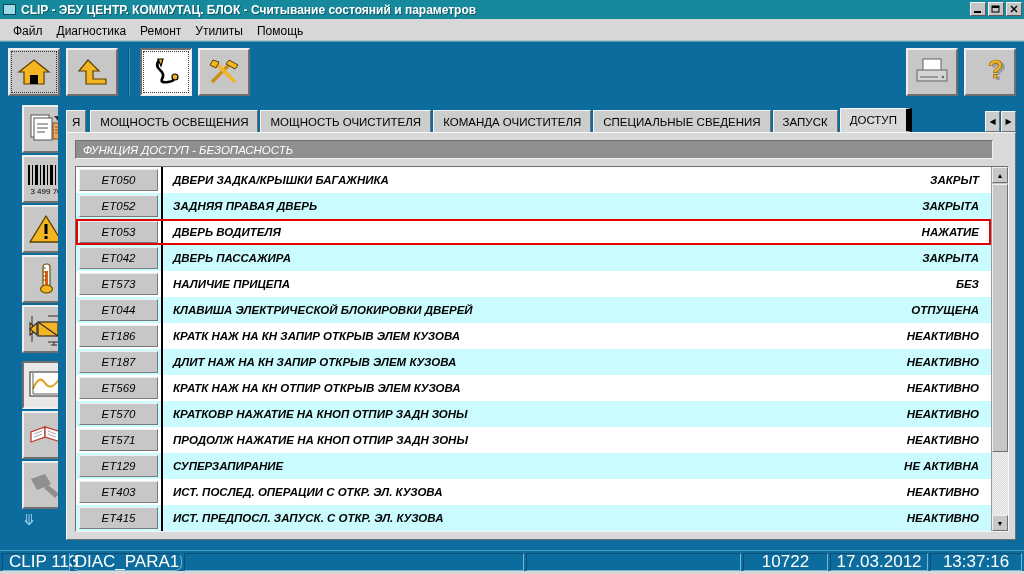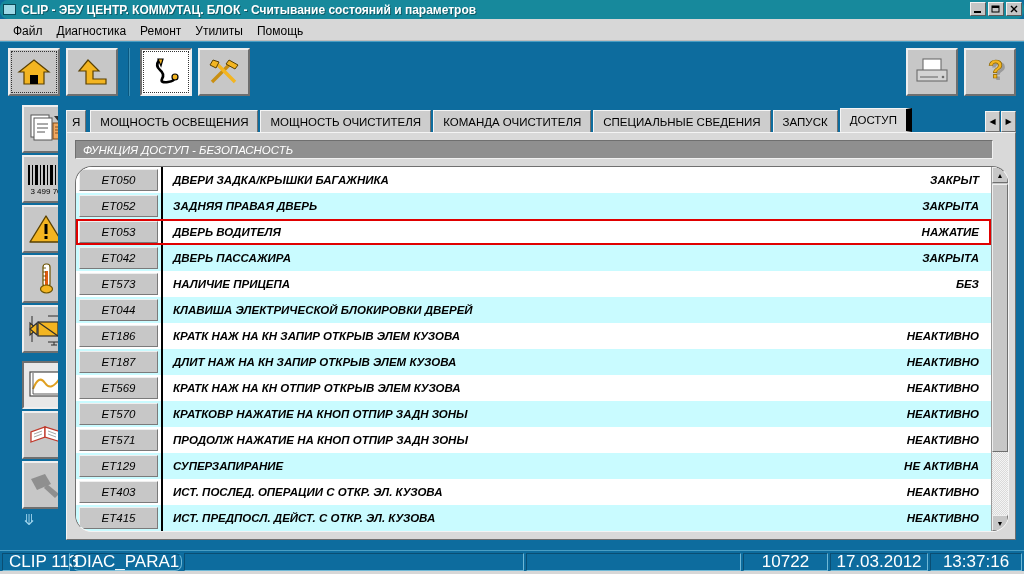--- a/index.html
+++ b/index.html
@@ -8,21 +8,21 @@
     overflow: hidden;
     font-family: "Liberation Sans", sans-serif;
     background: #0b6899;
   }
   #app { position: relative; width: 1024px; height: 574px; background: #0d6c9e; }
 
   
   .titlebar {
     position: absolute; top: 0; left: 0; width: 1024px; height: 19px;
     background: #17899c;
-    display: flex; align-items: center; border-radius: 8px;
+    display: flex; align-items: center;
   }
   .title-sysicon {
     width: 13px; height: 11px; margin-left: 3px; margin-right: 5px;
     background: #9ed9e6; border: 1px solid #0a4a58; flex: none;
   }
   .title-text {
     color: #ffffff; font-size: 12px; font-weight: bold;
     white-space: nowrap; letter-spacing: 0px;
     text-shadow: 1px 1px 0 rgba(0,0,0,.35);
   }
@@ -146,21 +146,20 @@
     border-right: 1px solid #f0f0f0; border-bottom: 1px solid #f0f0f0;
     color: #ffffff; font-size: 11.5px;
     display: flex; align-items: center; padding-left: 7px;
   }
   .grid-wrap {
     position: absolute; left: 8px; top: 33px; width: 934px; height: 366px;
     border-top: 1px solid #6f6f6f; border-left: 1px solid #6f6f6f;
     border-right: 1px solid #f4f4f4; border-bottom: 1px solid #f4f4f4;
     background: #ffffff; overflow: hidden;
     display: flex;
-    border-radius: 17px;
   }
   .grid {
     width: 915px; height: 364px; overflow: hidden; position: relative;
   }
   .row {
     display: flex; align-items: center; height: 26px; position: relative;
   }
   .row.alt { background: #c9fbff; }
   .row.white { background: #ffffff; }
   .cell-code {
@@ -438,20 +437,21 @@
               <div class="cell-value">ЗАКРЫТА</div>
             </div>
             <div class="row white">
               <div class="cell-code">ET573</div>
               <div class="cell-name">НАЛИЧИЕ ПРИЦЕПА</div>
               <div class="cell-value">БЕЗ</div>
             </div>
             <div class="row alt">
               <div class="cell-code">ET044</div>
               <div class="cell-name">КЛАВИША ЭЛЕКТРИЧЕСКОЙ БЛОКИРОВКИ ДВЕРЕЙ</div>
+              <div class="cell-value">ОТПУЩЕНА</div>
             </div>
             <div class="row white">
               <div class="cell-code">ET186</div>
               <div class="cell-name">КРАТК НАЖ НА КН ЗАПИР ОТКРЫВ ЭЛЕМ КУЗОВА</div>
               <div class="cell-value">НЕАКТИВНО</div>
             </div>
             <div class="row alt">
               <div class="cell-code">ET187</div>
               <div class="cell-name">ДЛИТ НАЖ НА КН ЗАПИР ОТКРЫВ ЭЛЕМ КУЗОВА</div>
               <div class="cell-value">НЕАКТИВНО</div>
@@ -476,21 +476,21 @@
               <div class="cell-name">СУПЕРЗАПИРАНИЕ</div>
               <div class="cell-value">НЕ АКТИВНА</div>
             </div>
             <div class="row white">
               <div class="cell-code">ET403</div>
               <div class="cell-name">ИСТ. ПОСЛЕД. ОПЕРАЦИИ С ОТКР. ЭЛ. КУЗОВА</div>
               <div class="cell-value">НЕАКТИВНО</div>
             </div>
             <div class="row alt">
               <div class="cell-code">ET415</div>
-              <div class="cell-name">ИСТ. ПРЕДПОСЛ. ДЕЙСТ. С ОТКР. ЭЛ. КУЗОВА</div>
+              <div class="cell-name">ИСТ. ПРЕДПОСЛ. ЗАПУСК. С ОТКР. ЭЛ. КУЗОВА</div>
               <div class="cell-value">НЕАКТИВНО</div>
             </div>
           </div>
         <div class="vscroll">
           <div class="vs-btn-up">▲</div>
           <div class="vs-thumb"></div>
           <div class="vs-track-lower"></div>
           <div class="vs-btn-dn">▼</div>
         </div>
       </div>

